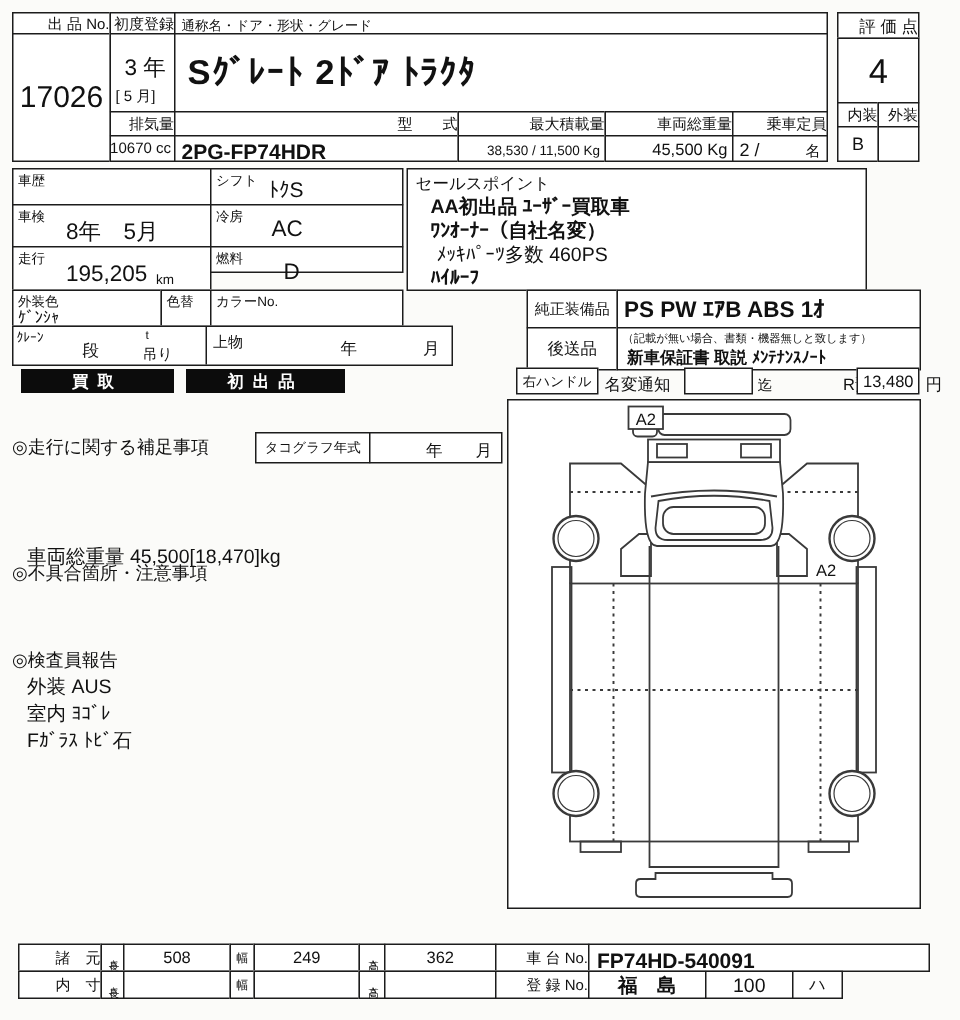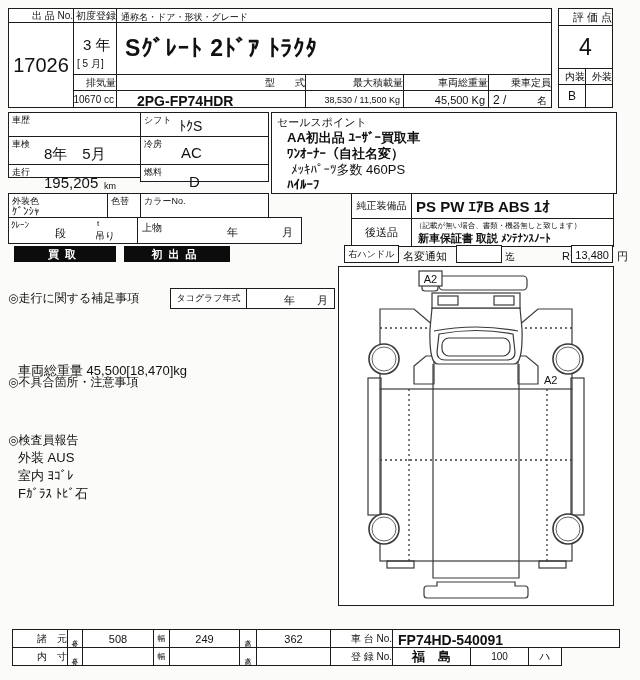--- a/index.html
+++ b/index.html
@@ -38,21 +38,21 @@
     <span class="txt" style="left:8px;top:12px;font-size:23px;font-weight:bold;letter-spacing:1px;">Sｸﾞﾚｰﾄ 2ﾄﾞｱ ﾄﾗｸﾀ</span>
   </div>
 
   <div class="cell hdr" style="left:73px;top:74px;width:44px;height:17px;">排気量</div>
   <div class="cell" style="left:73px;top:90px;width:44px;height:18px;">
     <span class="txt" style="right:2px;top:3px;font-size:10px;">10670 cc</span>
   </div>
 
   <div class="cell hdr" style="left:116px;top:74px;width:190px;height:17px;">型　　式</div>
   <div class="cell" style="left:116px;top:90px;width:190px;height:18px;">
-    <span class="txt" style="left:4px;top:2px;font-size:14px;font-weight:bold;margin-left:16px;">2PG-FP74HDR</span>
+    <span class="txt" style="left:4px;top:2px;font-size:14px;font-weight:bold;">2PG-FP74HDR</span>
   </div>
 
   <div class="cell hdr" style="left:305px;top:74px;width:99px;height:17px;">最大積載量</div>
   <div class="cell" style="left:305px;top:90px;width:99px;height:18px;">
     <span class="txt" style="right:3px;top:4px;font-size:9px;">38,530 / 11,500 Kg</span>
   </div>
 
   <div class="cell hdr" style="left:403px;top:74px;width:86px;height:17px;">車両総重量</div>
   <div class="cell" style="left:403px;top:90px;width:86px;height:18px;">
     <span class="txt" style="right:3px;top:3px;font-size:11px;">45,500 Kg</span>
@@ -80,21 +80,21 @@
     <span class="txt" style="left:38px;top:5px;font-size:14px;">ﾄｸS</span>
   </div>
   <div class="cell" style="left:8px;top:136px;width:133px;height:29px;">
     <span class="tag">車検</span>
     <span class="txt" style="left:35px;top:8px;font-size:15px;">8年　5月</span>
   </div>
   <div class="cell" style="left:140px;top:136px;width:129px;height:29px;">
     <span class="tag">冷房</span>
     <span class="txt" style="left:40px;top:7px;font-size:15px;">AC</span>
   </div>
-  <div class="cell" style="left:8px;top:164px;width:133px;height:14px;">
+  <div class="cell" style="left:8px;top:164px;width:133px;height:30px;">
     <span class="tag">走行</span>
     <span class="txt" style="left:35px;top:9px;font-size:15px;">195,205</span>
     <span class="txt" style="left:95px;top:16px;font-size:9px;">km</span>
   </div>
   <div class="cell" style="left:140px;top:164px;width:129px;height:18px;">
     <span class="tag">燃料</span>
     <span class="txt" style="left:48px;top:8px;font-size:15px;">D</span>
   </div>
   <div class="cell" style="left:8px;top:193px;width:100px;height:25px;">
     <span class="tag">外装色</span>
@@ -111,21 +111,21 @@
     <span class="txt" style="left:2px;top:2px;font-size:9px;">ｸﾚｰﾝ</span>
     <span class="txt" style="left:46px;top:8px;font-size:11px;">段</span>
     <span class="txt" style="left:88px;top:1px;font-size:8px;">t</span>
     <span class="txt" style="left:86px;top:11px;font-size:10px;">吊り</span>
     <span class="txt" style="left:128px;top:0;width:1px;height:25px;background:#1c1c1c;"></span>
     <span class="txt" style="left:133px;top:3px;font-size:10px;">上物</span>
     <span class="txt" style="left:218px;top:7px;font-size:11px;">年</span>
     <span class="txt" style="left:273px;top:7px;font-size:11px;">月</span>
   </div>
 
-  <div class="cell" style="left:271px;top:112px;width:346px;height:82px;">
+  <div class="cell" style="left:271px;top:112px;width:307px;height:82px;">
     <span class="txt" style="left:5px;top:2px;font-size:11px;">セールスポイント</span>
     <span class="txt" style="left:15px;top:16px;font-size:13px;font-weight:bold;">AA初出品 ﾕｰｻﾞｰ買取車</span>
     <span class="txt" style="left:15px;top:32px;font-size:13px;font-weight:bold;">ﾜﾝｵｰﾅｰ（自社名変）</span>
     <span class="txt" style="left:19px;top:48px;font-size:13px;font-weight:normal;">ﾒｯｷﾊﾟｰﾂ多数 460PS</span>
     <span class="txt" style="left:15px;top:64px;font-size:13px;font-weight:bold;">ﾊｲﾙｰﾌ</span>
   </div>
 
   <div class="cell ctr" style="left:351px;top:193px;width:61px;height:26px;font-size:10px;">純正装備品</div>
   <div class="cell" style="left:411px;top:193px;width:203px;height:26px;">
     <span class="txt" style="left:4px;top:4px;font-size:15px;font-weight:bold;">PS PW ｴｱB ABS 1ｵ</span>
@@ -245,17 +245,17 @@
     </div>
   <div class="cell ctr" style="left:82px;top:647px;width:72px;height:19px;font-size:11px;"></div>
   <div class="cell ctr" style="left:153px;top:647px;width:17px;height:19px;font-size:8px;">幅</div>
   <div class="cell ctr" style="left:169px;top:647px;width:71px;height:19px;font-size:11px;"></div>
   <div class="cell ctr" style="left:239px;top:647px;width:18px;height:19px;">
       <span class="vtext">高さ</span>
     </div>
   <div class="cell ctr" style="left:256px;top:647px;width:75px;height:19px;font-size:11px;"></div>
   <div class="cell hdr" style="left:330px;top:647px;width:63px;height:19px;">登 録 No.</div>
   <div class="cell ctr" style="left:392px;top:647px;width:79px;height:19px;font-size:13px;font-weight:bold;">福　島</div>
-  <div class="cell ctr" style="left:470px;top:647px;width:59px;height:19px;font-size:10px;">100</div>
+  <div class="cell ctr" style="left:470px;top:647px;width:59px;height:19px;font-size:13px;">100</div>
   <div class="cell ctr" style="left:528px;top:647px;width:34px;height:19px;font-size:11px;">ハ</div>
   <div class="cell ctr" style="left:561px;top:683px;width:59px;height:19px;font-size:14px;">8458</div>
 
 </div>
 
 </body></html>

